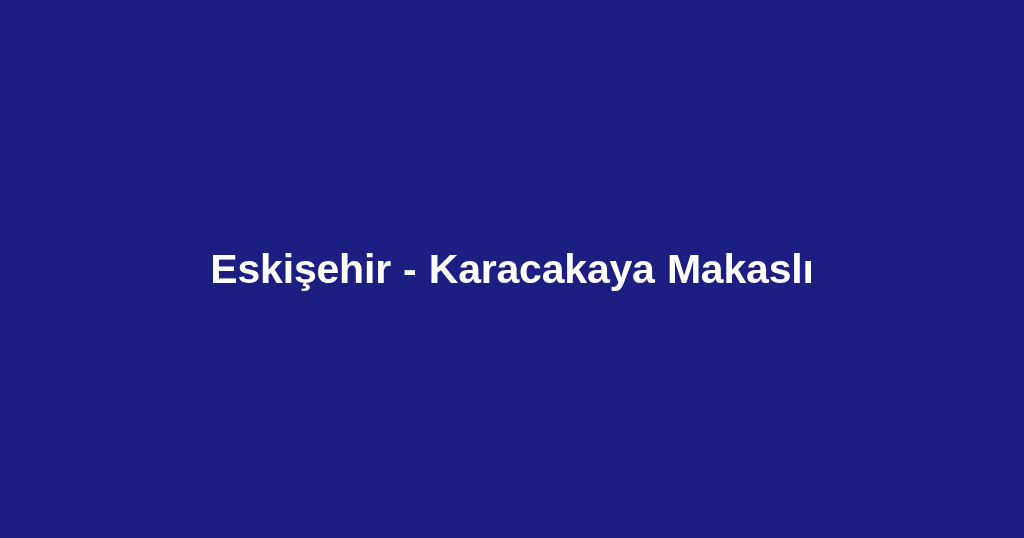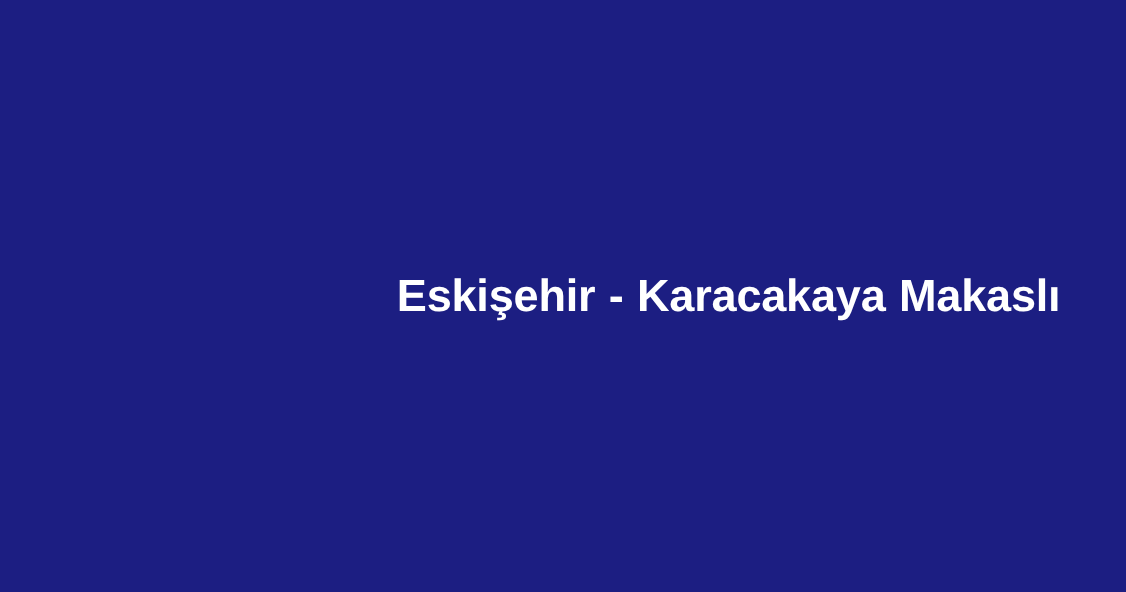--- a/index.html
+++ b/index.html
@@ -27,21 +27,21 @@
     align-items: center;
     justify-content: center;
   }
 
   .banner-inner {
     width: 100%;
     padding: 0 60px;
     box-sizing: border-box;
     display: flex;
     flex-direction: column;
-    align-items: flex-end;
+    align-items: center;
     justify-content: center;
   }
 
   
   .headline {
     margin: 0;
     padding: 0;
     max-width: 720px;
     text-align: center;
     color: #ffffff;

